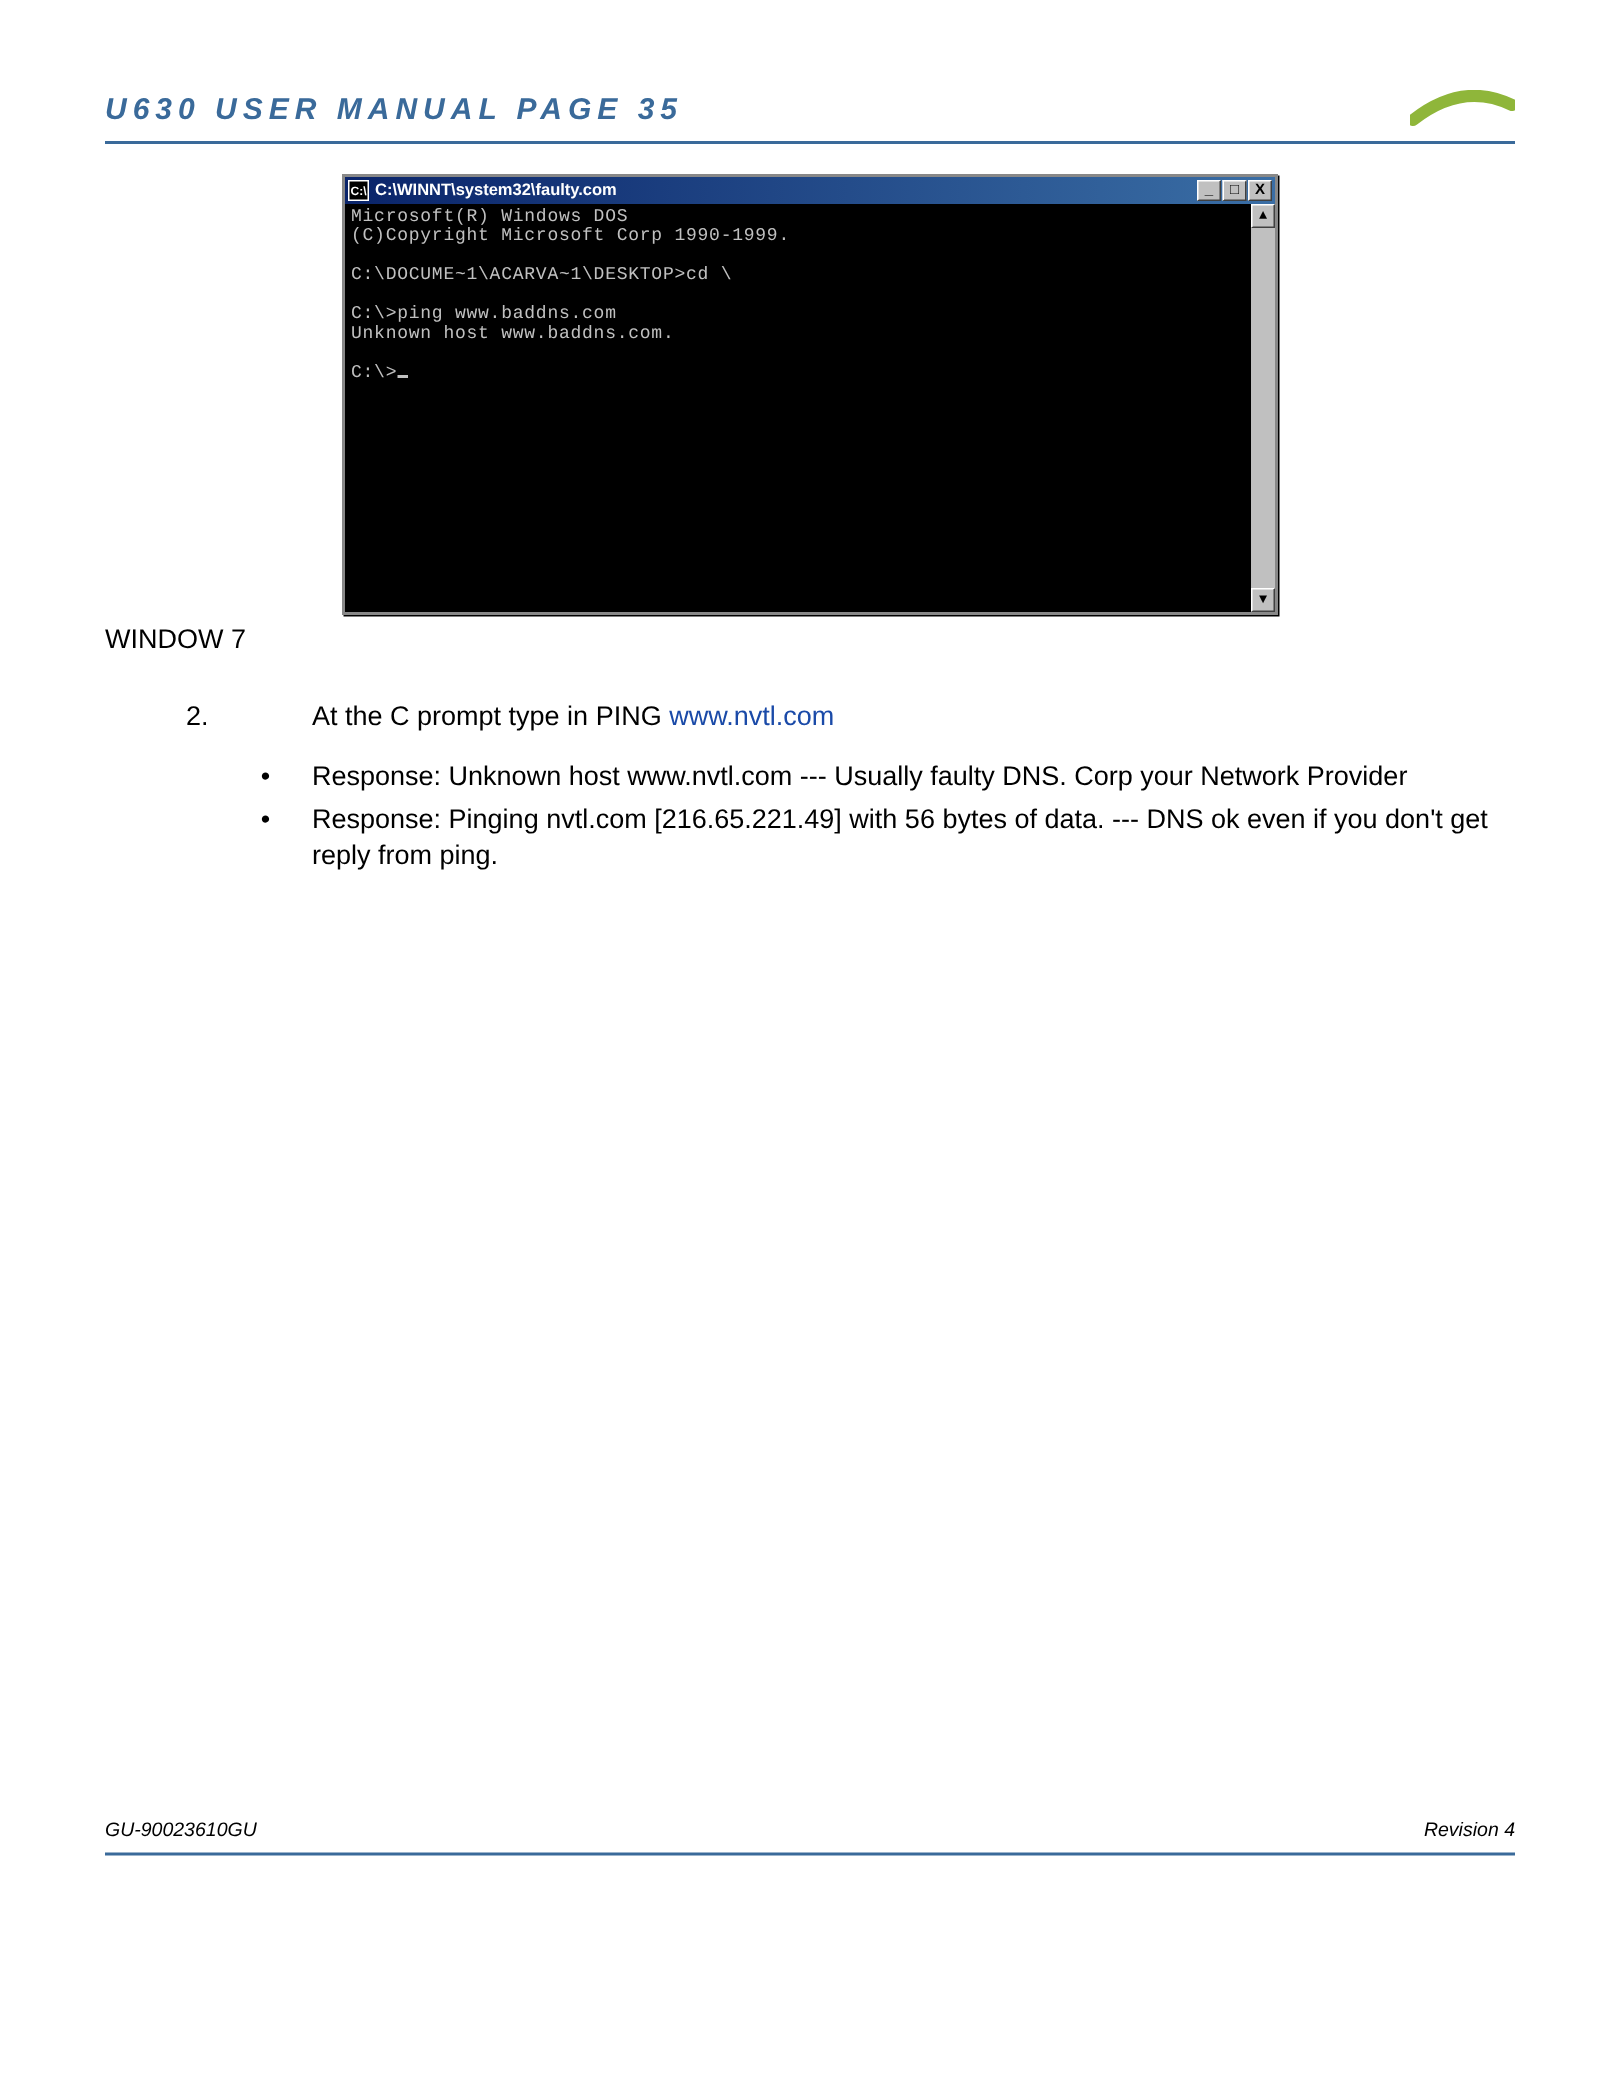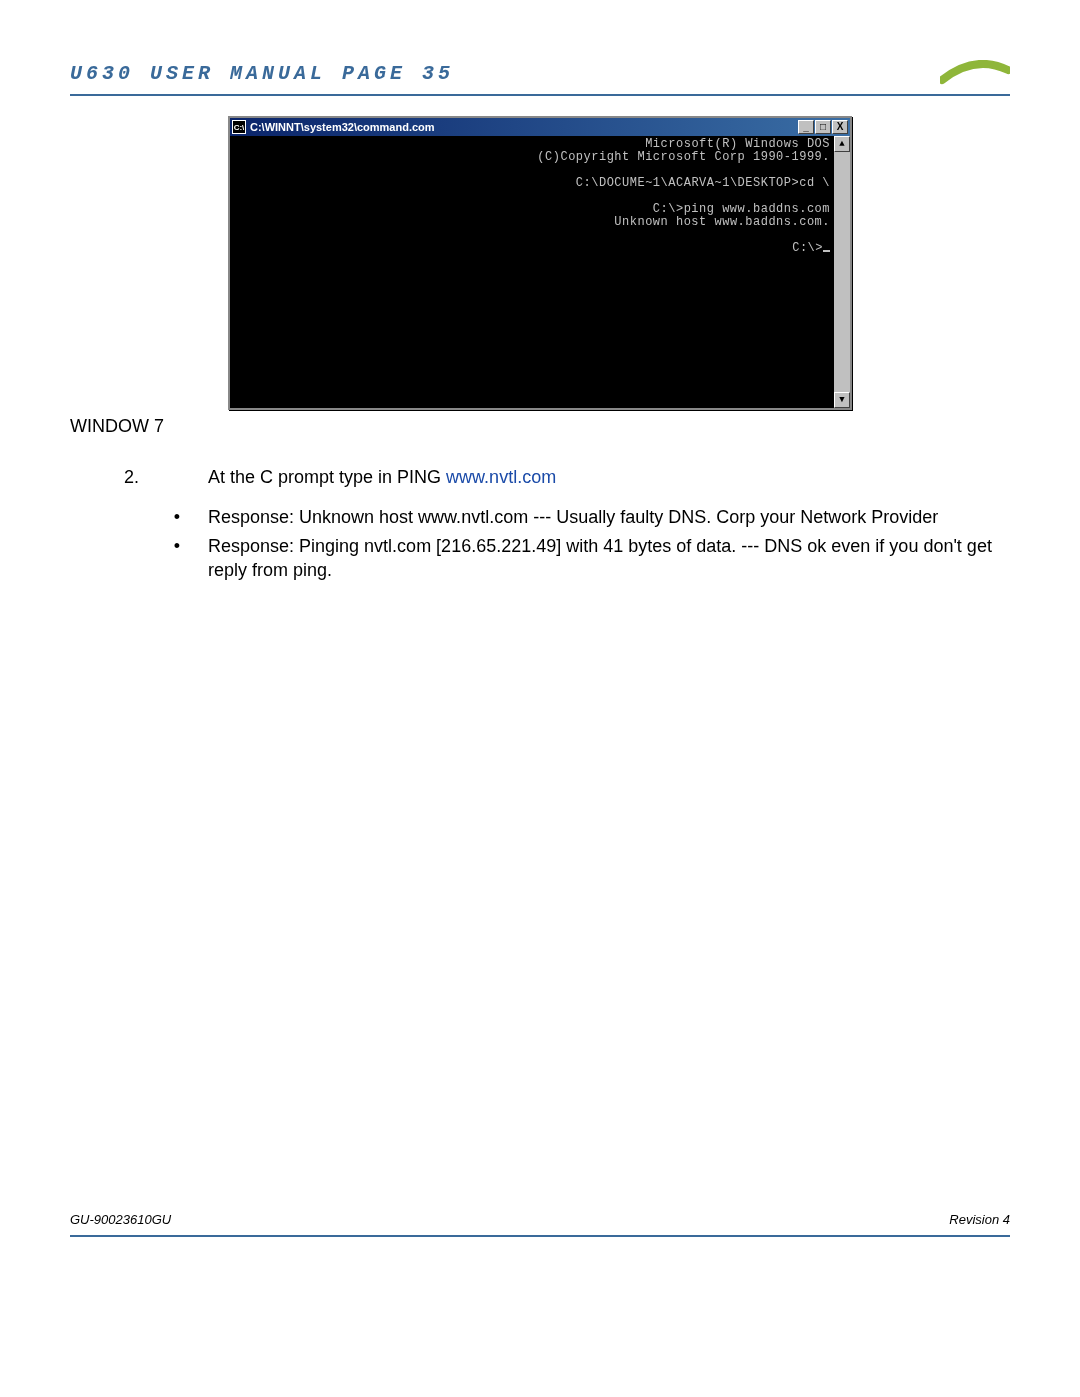--- a/index.html
+++ b/index.html
@@ -18,21 +18,21 @@
     height: 100%;
     position: relative;
   }
   .header-row {
     display: flex;
     justify-content: space-between;
     align-items: center;
     margin-bottom: 8px;
   }
   .header-title {
-    font-family: Liberation Mono, monospace;
+    font-family: Liberation Sans, sans-serif;
     font-style: italic;
     font-weight: bold;
     letter-spacing: 4px;
     color: #3a6a9a;
     font-size: 20px;
   }
   .logo {
     width: 70px;
     height: 26px;
   }
@@ -100,21 +100,20 @@
     font-size: 10px;
     line-height: 12px;
     font-weight: bold;
     text-align: center;
     color: #000;
     box-sizing: border-box;
   }
   .cmd-body-row {
     display: flex;
     background: #000;
-    text-align: right;
   }
   .cmd-body {
     flex: 1;
     background: #000;
     color: #c0c0c0;
     padding: 2px 4px;
     white-space: pre;
     min-height: 268px;
     line-height: 13px;
     letter-spacing: 0.5px;
@@ -218,21 +217,21 @@
       </svg>
     </div>
   </div>
   <div class="hr"></div>
 
   <div class="figure-wrap">
     <div class="cmd-window">
       <div class="cmd-titlebar">
         <div class="cmd-title-left">
           <span class="cmd-sysicon">C:\</span>
-          <span>C:\WINNT\system32\command.com</span>
+          <span>C:\WINNT\system32\faulty.com</span>
         </div>
         <div class="cmd-controls">
           <span class="cmd-btn">_</span>
           <span class="cmd-btn">□</span>
           <span class="cmd-btn">X</span>
         </div>
       </div>
       <div class="cmd-body-row">
         <div class="cmd-body"><span>Microsoft(R) Windows DOS</span>
 <span>(C)Copyright Microsoft Corp 1990-1999.</span>
@@ -261,21 +260,21 @@
       </div>
     </div>
 
     <div class="ul">
       <div class="ul-row">
         <div class="bullet">•</div>
         <div class="ul-text">Response:  Unknown host www.nvtl.com --- Usually faulty DNS.  Corp your Network Provider</div>
       </div>
       <div class="ul-row">
         <div class="bullet">•</div>
-        <div class="ul-text">Response:  Pinging nvtl.com [216.65.221.49] with 41 bytes of data.  --- DNS ok even if you don't get reply from ping.</div>
+        <div class="ul-text">Response:  Pinging nvtl.com [216.65.221.49] with 56 bytes of data.  --- DNS ok even if you don't get reply from ping.</div>
       </div>
     </div>
   </div>
 
   <div class="footer">
     <div>GU-90023610GU</div>
     <div>Revision 4</div>
   </div>
   <div class="footer-hr"></div>
 

